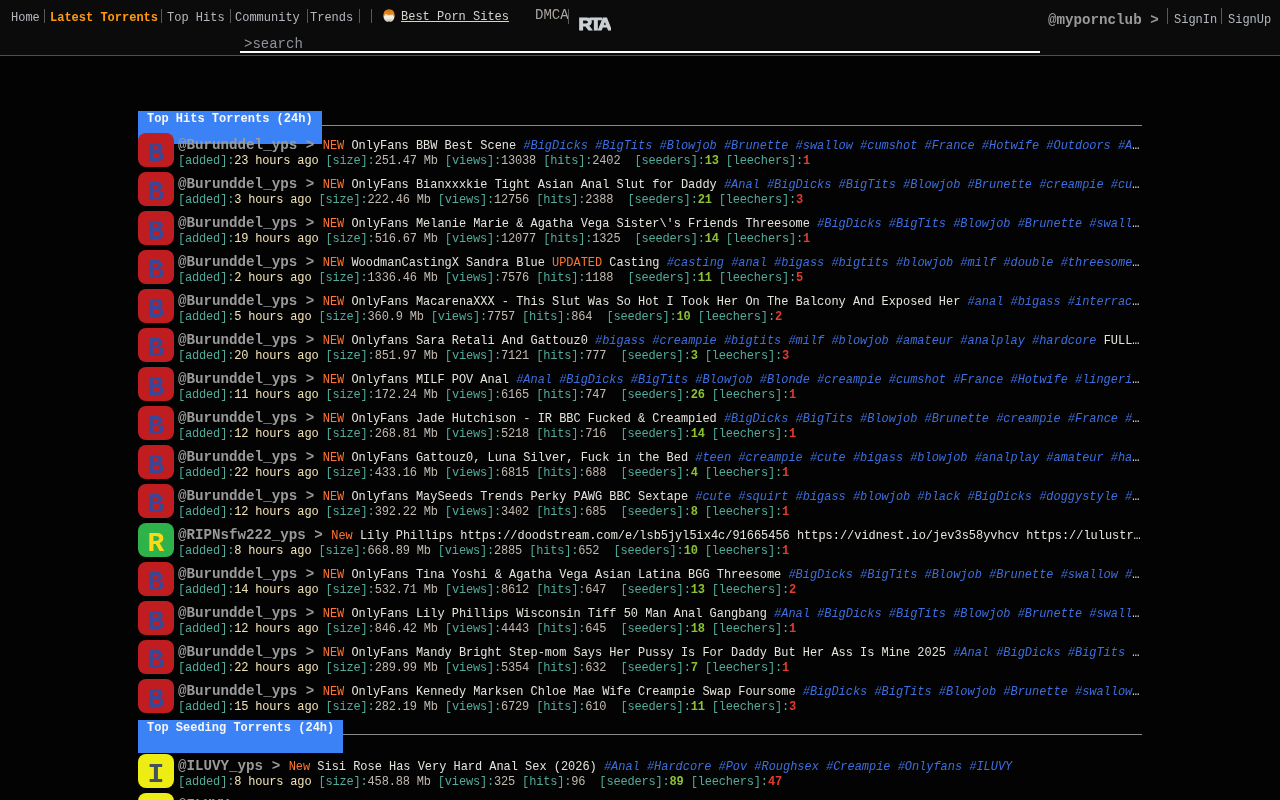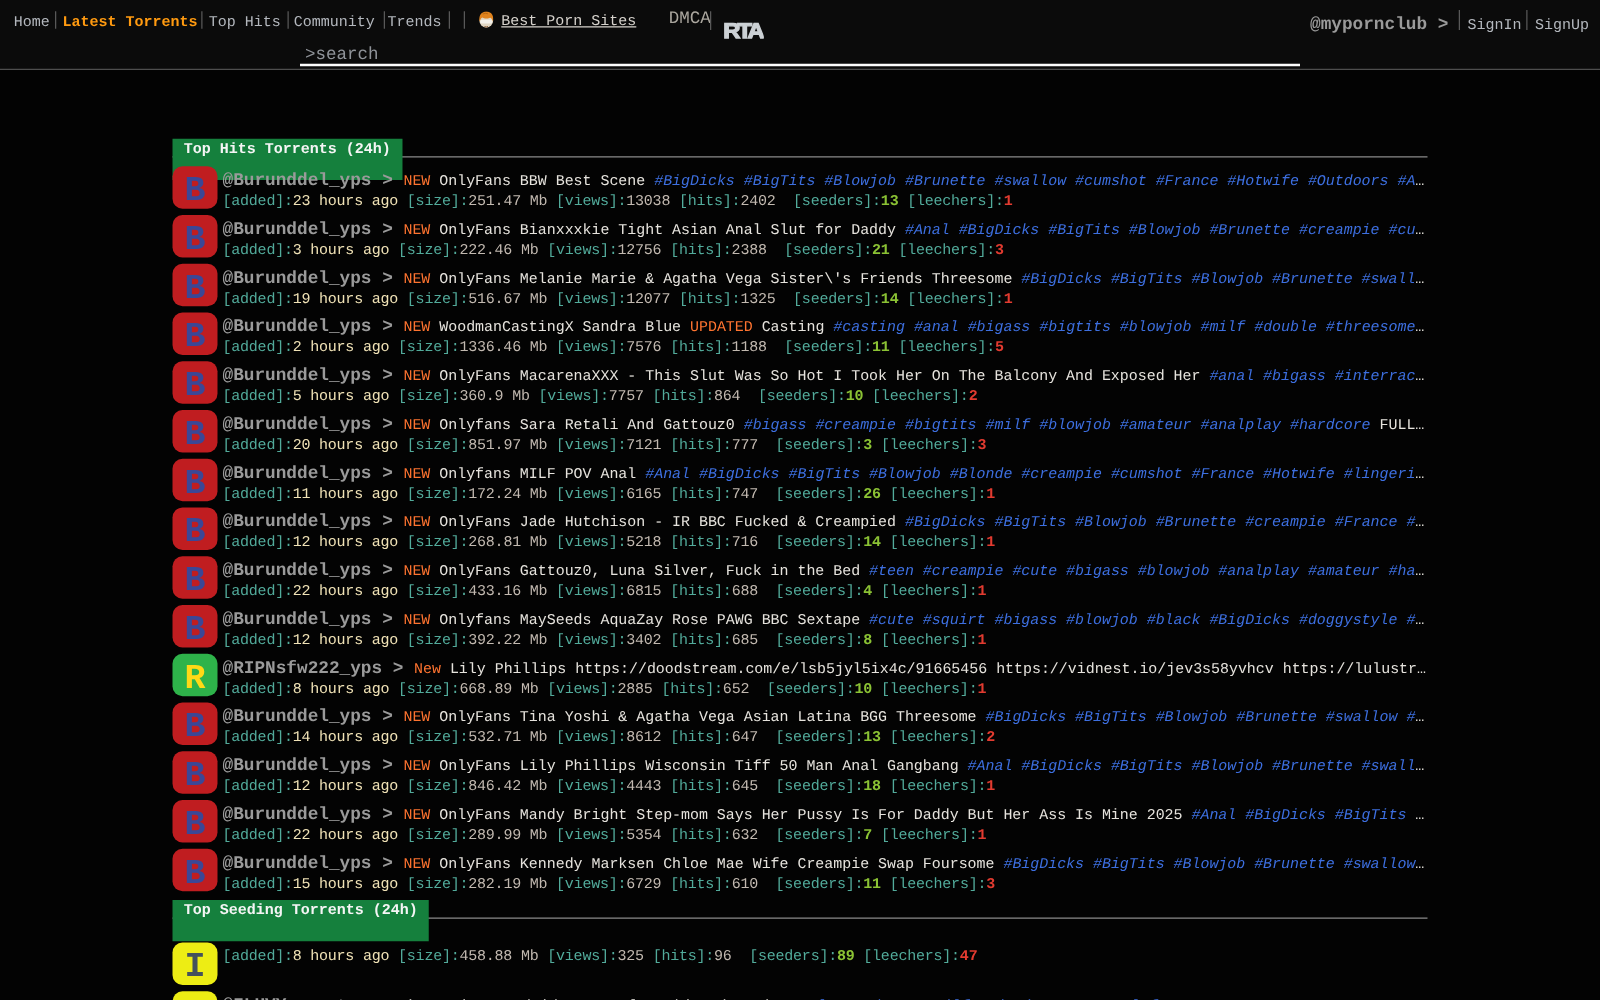--- a/index.html
+++ b/index.html
@@ -10,21 +10,21 @@
 .act{color:#ff9a10;font-weight:bold}
 .bps{color:#d6d2cc;text-decoration:underline;top:10px}
 .dmca{color:#aaa69e;font-size:14px;top:7px}
 .rta{top:17px}
 .mpc{font-size:14.2px;font-weight:bold;color:#9a9a9a;top:11.5px}
 .sg{font-size:12px;color:#b4b8be;top:12.5px}
 .srch{font-size:14px;color:#8f9399;top:36px}
 .sline{position:absolute;left:240px;top:51px;width:800px;height:2px;background:#fdfdfd}
 .wrap{position:absolute;top:109px;left:138px;width:1004px}
 .shead{height:17px;border-bottom:1px solid #8a8a8a;margin-bottom:7px}
-.shead b{display:inline-block;background:#15803d;color:#f5f5f5;font-size:12px;font-weight:bold;height:33px;line-height:17px;padding:0 9px}
+.shead b{display:inline-block;background:#3b82f6;color:#f5f5f5;font-size:12px;font-weight:bold;height:33px;line-height:17px;padding:0 9px}
 .row{height:39px;display:flex}
 .av{width:36px;height:34px;border-radius:8px;flex:none;text-align:center;line-height:41.5px;font-size:28px;font-weight:bold}
 .avB{background:#c01d20;color:#3b4796}
 .avR{background:#2eb34a;color:#ffd916}
 .avI{background:#eded14;color:#44525c}
 .txt{margin-left:4px;width:964px;overflow:hidden;padding-top:4px}
 .l1{font-size:11.95px;line-height:17px;height:17px;white-space:nowrap;overflow:hidden;text-overflow:ellipsis;color:#e6e3dd}
 .l2{font-size:12px;letter-spacing:-0.18px;line-height:14px;white-space:nowrap}
 .un{font-size:14.2px;font-weight:bold;color:#9a9a9a}
 .new{color:#ff7430;font-weight:normal}
@@ -130,21 +130,21 @@
 <div class="row">
 <div class="av avB">B</div>
 <div class="txt">
 <div class="l1"><span class="un">@Burunddel_yps &gt; </span><span class="new">NEW</span> <span class="tt">OnlyFans Gattouz0, Luna Silver, Fuck in the Bed</span> <span class="tag">#teen #creampie #cute #bigass #blowjob #analplay #amateur #hardcore</span></div>
 <div class="l2"><span class="lb">[added]:</span><span class="va">22 hours ago</span> <span class="lb">[size]:</span><span class="vs">433.16 Mb</span> <span class="lb">[views]:</span><span class="vs">6815</span> <span class="lb">[hits]:</span><span class="vs">688</span>&nbsp; <span class="lb">[seeders]:</span><span class="vg">4</span> <span class="lb">[leechers]:</span><span class="vr">1</span></div>
 </div>
 </div>
 <div class="row">
 <div class="av avB">B</div>
 <div class="txt">
-<div class="l1"><span class="un">@Burunddel_yps &gt; </span><span class="new">NEW</span> <span class="tt">Onlyfans MaySeeds AquaZay Rose PAWG BBC Sextape</span> <span class="tag">#cute #squirt #bigass #blowjob #black #BigDicks #doggystyle #amateur</span></div>
+<div class="l1"><span class="un">@Burunddel_yps &gt; </span><span class="new">NEW</span> <span class="tt">Onlyfans MaySeeds Trends Perky PAWG BBC Sextape</span> <span class="tag">#cute #squirt #bigass #blowjob #black #BigDicks #doggystyle #amateur</span></div>
 <div class="l2"><span class="lb">[added]:</span><span class="va">12 hours ago</span> <span class="lb">[size]:</span><span class="vs">392.22 Mb</span> <span class="lb">[views]:</span><span class="vs">3402</span> <span class="lb">[hits]:</span><span class="vs">685</span>&nbsp; <span class="lb">[seeders]:</span><span class="vg">8</span> <span class="lb">[leechers]:</span><span class="vr">1</span></div>
 </div>
 </div>
 <div class="row">
 <div class="av avR">R</div>
 <div class="txt">
 <div class="l1"><span class="un">@RIPNsfw222_yps &gt; </span><span class="new">New</span> <span class="tt">Lily Phillips https://doodstream.com/e/lsb5jyl5ix4c/91665456 https://vidnest.io/jev3s58yvhcv https://lulustream.com/e/ab</span></div>
 <div class="l2"><span class="lb">[added]:</span><span class="va">8 hours ago</span> <span class="lb">[size]:</span><span class="vs">668.89 Mb</span> <span class="lb">[views]:</span><span class="vs">2885</span> <span class="lb">[hits]:</span><span class="vs">652</span>&nbsp; <span class="lb">[seeders]:</span><span class="vg">10</span> <span class="lb">[leechers]:</span><span class="vr">1</span></div>
 </div>
 </div>
@@ -173,20 +173,21 @@
 <div class="av avB">B</div>
 <div class="txt">
 <div class="l1"><span class="un">@Burunddel_yps &gt; </span><span class="new">NEW</span> <span class="tt">OnlyFans Kennedy Marksen Chloe Mae Wife Creampie Swap Foursome</span> <span class="tag">#BigDicks #BigTits #Blowjob #Brunette #swallow #cumshot</span></div>
 <div class="l2"><span class="lb">[added]:</span><span class="va">15 hours ago</span> <span class="lb">[size]:</span><span class="vs">282.19 Mb</span> <span class="lb">[views]:</span><span class="vs">6729</span> <span class="lb">[hits]:</span><span class="vs">610</span>&nbsp; <span class="lb">[seeders]:</span><span class="vg">11</span> <span class="lb">[leechers]:</span><span class="vr">3</span></div>
 </div>
 </div>
 <div class="shead" style="margin-bottom:19px"><b>Top Seeding Torrents (24h)</b></div>
 <div class="row">
 <div class="av avI">I</div>
 <div class="txt">
+<div class="l1"><span class="un">@ILUVY_yps &gt; </span><span class="new">New</span> <span class="tt">Sisi Rose Has Very Hard Anal Sex (2026)</span> <span class="tag">#Anal #Hardcore #Pov #Roughsex #Creampie #Onlyfans #ILUVY</span></div>
 <div class="l2"><span class="lb">[added]:</span><span class="va">8 hours ago</span> <span class="lb">[size]:</span><span class="vs">458.88 Mb</span> <span class="lb">[views]:</span><span class="vs">325</span> <span class="lb">[hits]:</span><span class="vs">96</span>&nbsp; <span class="lb">[seeders]:</span><span class="vg">89</span> <span class="lb">[leechers]:</span><span class="vr">47</span></div>
 </div>
 </div>
 <div class="row">
 <div class="av avI">I</div>
 <div class="txt">
 <div class="l1"><span class="un">@ILUVY_yps &gt; </span><span class="new">New</span> <span class="tt">Kissa Sins Roadside BG Anal Fucking (2026)</span> <span class="tag">#Anal #Hardcore #Milf #Bigtits #Pov #Onlyfans #ILUVY</span></div>
 <div class="l2"></div>
 </div>
 </div>

